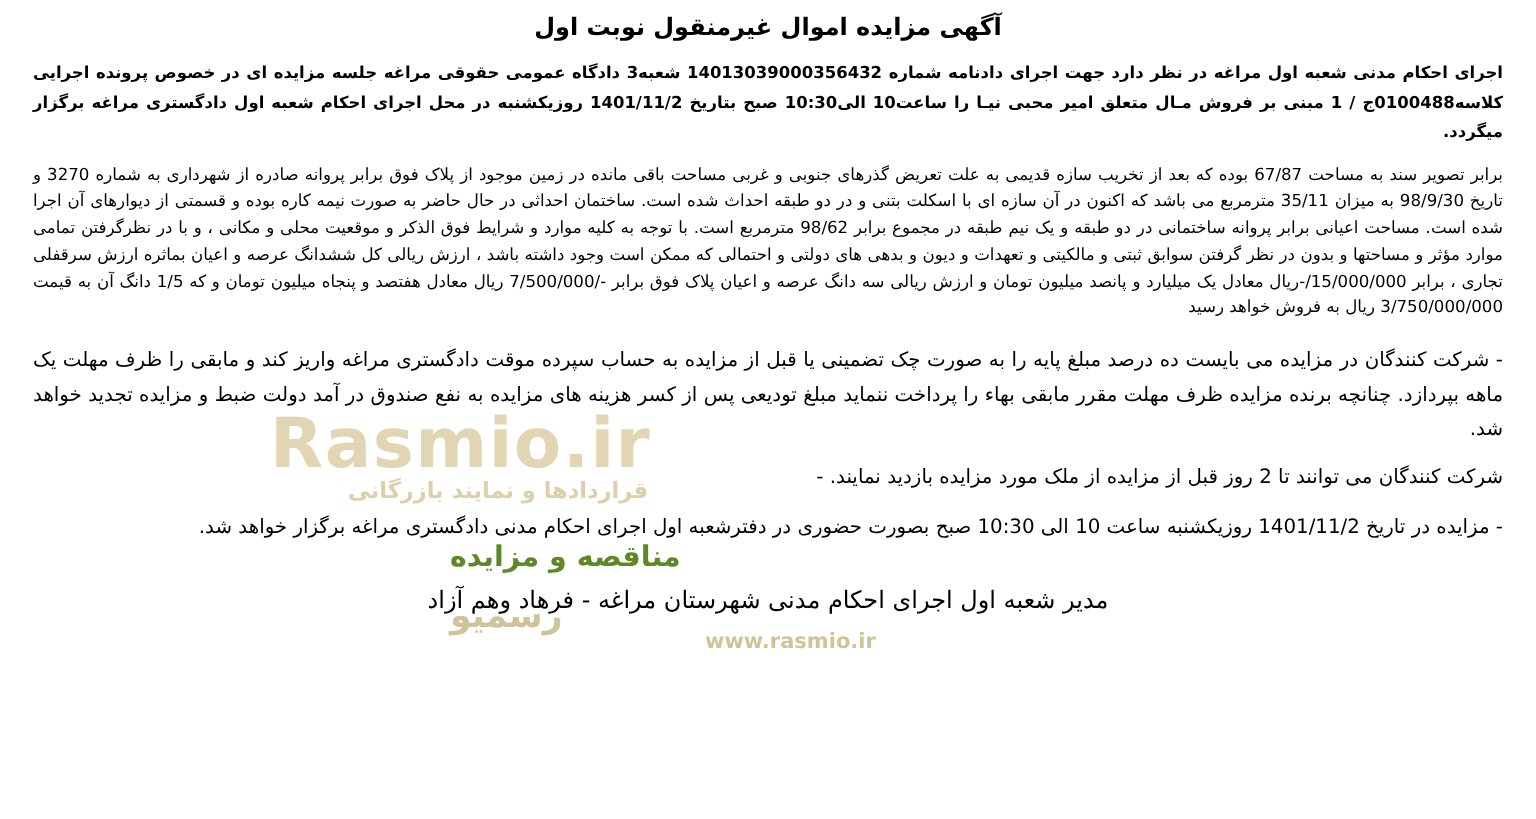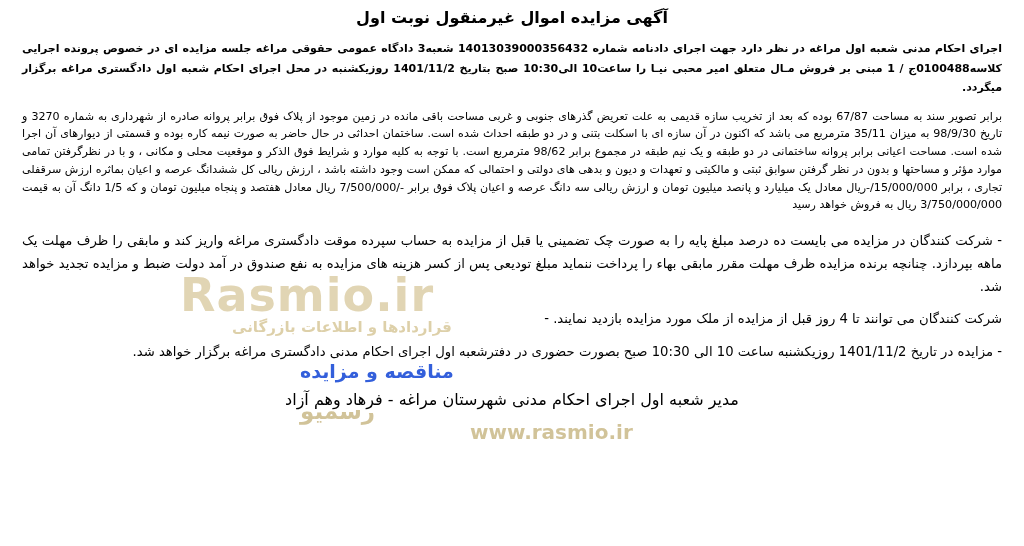--- a/index.html
+++ b/index.html
@@ -52,34 +52,34 @@
     left: 232px;
     top: 318px;
     font-size: 15px;
     color: #d8c89b;
     opacity: .85;
   }
   .wm-3 {
     left: 300px;
     top: 360px;
     font-size: 19px;
-    color: #1d4ed8;
+    color: #4d7c0f;
     opacity: .9;
   }
   .wm-4 {
     left: 300px;
     top: 398px;
     font-size: 23px;
     color: #cdbd8e;
     opacity: .9;
   }
   .wm-5 {
     left: 470px;
     top: 420px;
-    font-size: 20px;
+    font-size: 14px;
     color: #cdbd8e;
     opacity: .9;
   }
   .content {
     position: relative;
     z-index: 2;
   }
   .doc-title {
     text-align: center;
     font-size: 16px;
@@ -111,40 +111,40 @@
   }
   .spacer-sm { height: 6px; }
 </style>
 </head>
 <body>
 
 <div class="page">
 
   <div class="watermark">
     <div class="wm-text wm-1">Rasmio.ir</div>
-    <div class="wm-text wm-2">قراردادها و اطلاعات بازرگانی</div>
+    <div class="wm-text wm-2">قراردادها و نمایند بازرگانی</div>
     <div class="wm-text wm-3">مناقصه و مزایده</div>
     <div class="wm-text wm-4">رسمیو</div>
     <div class="wm-text wm-5">www.rasmio.ir</div>
   </div>
 
   <div class="content">
 
     <div class="doc-title">آگهی مزایده اموال غیرمنقول نوبت اول</div>
 
     <p class="para lead">اجرای احکام مدنی شعبه اول مراغه در نظر دارد جهت اجرای دادنامه شماره 14013039000356432 شعبه3 دادگاه عمومی حقوقی مراغه جلسه مزایده ای در خصوص پرونده اجرایی کلاسه0100488ج / 1 مبنی بر فروش مـال متعلق امیر محبی نیـا را ساعت10 الی10:30 صبح بتاریخ 1401/11/2 روزیکشنبه در محل اجرای احکام شعبه اول دادگستری مراغه برگزار میگردد.</p>
 
 
     <p class="para dense">برابر تصویر سند  به مساحت 67/87 بوده که بعد از تخریب سازه قدیمی به علت تعریض گذرهای جنوبی و غربی مساحت باقی مانده در زمین موجود از پلاک فوق برابر پروانه صادره از شهرداری به شماره 3270 و تاریخ 98/9/30  به میزان 35/11 مترمربع می باشد که اکنون در آن سازه ای با اسکلت بتنی و در دو طبقه احداث شده است. ساختمان احداثی در حال حاضر به صورت نیمه کاره بوده و قسمتی از دیوارهای آن اجرا شده است. مساحت اعیانی برابر پروانه ساختمانی در دو طبقه و یک نیم طبقه در مجموع برابر 98/62 مترمربع است. با توجه به کلیه موارد و شرایط فوق الذکر و موقعیت محلی و مکانی ، و با در نظرگرفتن تمامی موارد مؤثر و مساحتها و بدون در نظر گرفتن سوابق ثبتی و مالکیتی و تعهدات و دیون و بدهی های دولتی و احتمالی که ممکن است وجود داشته باشد ، ارزش ریالی کل ششدانگ عرصه و اعیان بماثره ارزش سرقفلی تجاری ، برابر 15/000/000/-ریال معادل یک میلیارد و پانصد میلیون تومان و ارزش ریالی سه دانگ عرصه و اعیان پلاک فوق برابر -/7/500/000 ریال معادل هفتصد و پنجاه میلیون تومان و که 1/5 دانگ آن به قیمت 3/750/000/000 ریال به فروش خواهد رسید</p>
 
     <div class="spacer-sm"></div>
 
 
     <p class="para">- شرکت کنندگان در مزایده می بایست ده درصد مبلغ پایه را به صورت چک تضمینی یا قبل از مزایده به حساب سپرده موقت دادگستری مراغه واریز کند و مابقی را ظرف مهلت یک ماهه بپردازد. چنانچه برنده مزایده ظرف مهلت مقرر  مابقی بهاء را پرداخت ننماید مبلغ تودیعی پس از کسر  هزینه های مزایده به نفع صندوق در آمد دولت ضبط و مزایده تجدید خواهد شد.</p>
 
-    <p class="para">شرکت کنندگان می توانند تا 4 روز قبل از مزایده از ملک مورد مزایده بازدید نمایند. -</p>
+    <p class="para">شرکت کنندگان می توانند تا 2 روز قبل از مزایده از ملک مورد مزایده بازدید نمایند. -</p>
 
     <p class="para">- مزایده در  تاریخ 1401/11/2 روزیکشنبه ساعت 10 الی 10:30  صبح بصورت حضوری در دفترشعبه اول اجرای احکام مدنی دادگستری مراغه برگزار خواهد شد.</p>
 
     <div class="signature">مدیر شعبه اول اجرای احکام مدنی شهرستان مراغه - فرهاد وهم آزاد</div>
 
   </div>
 </div>
 
 </body></html>

